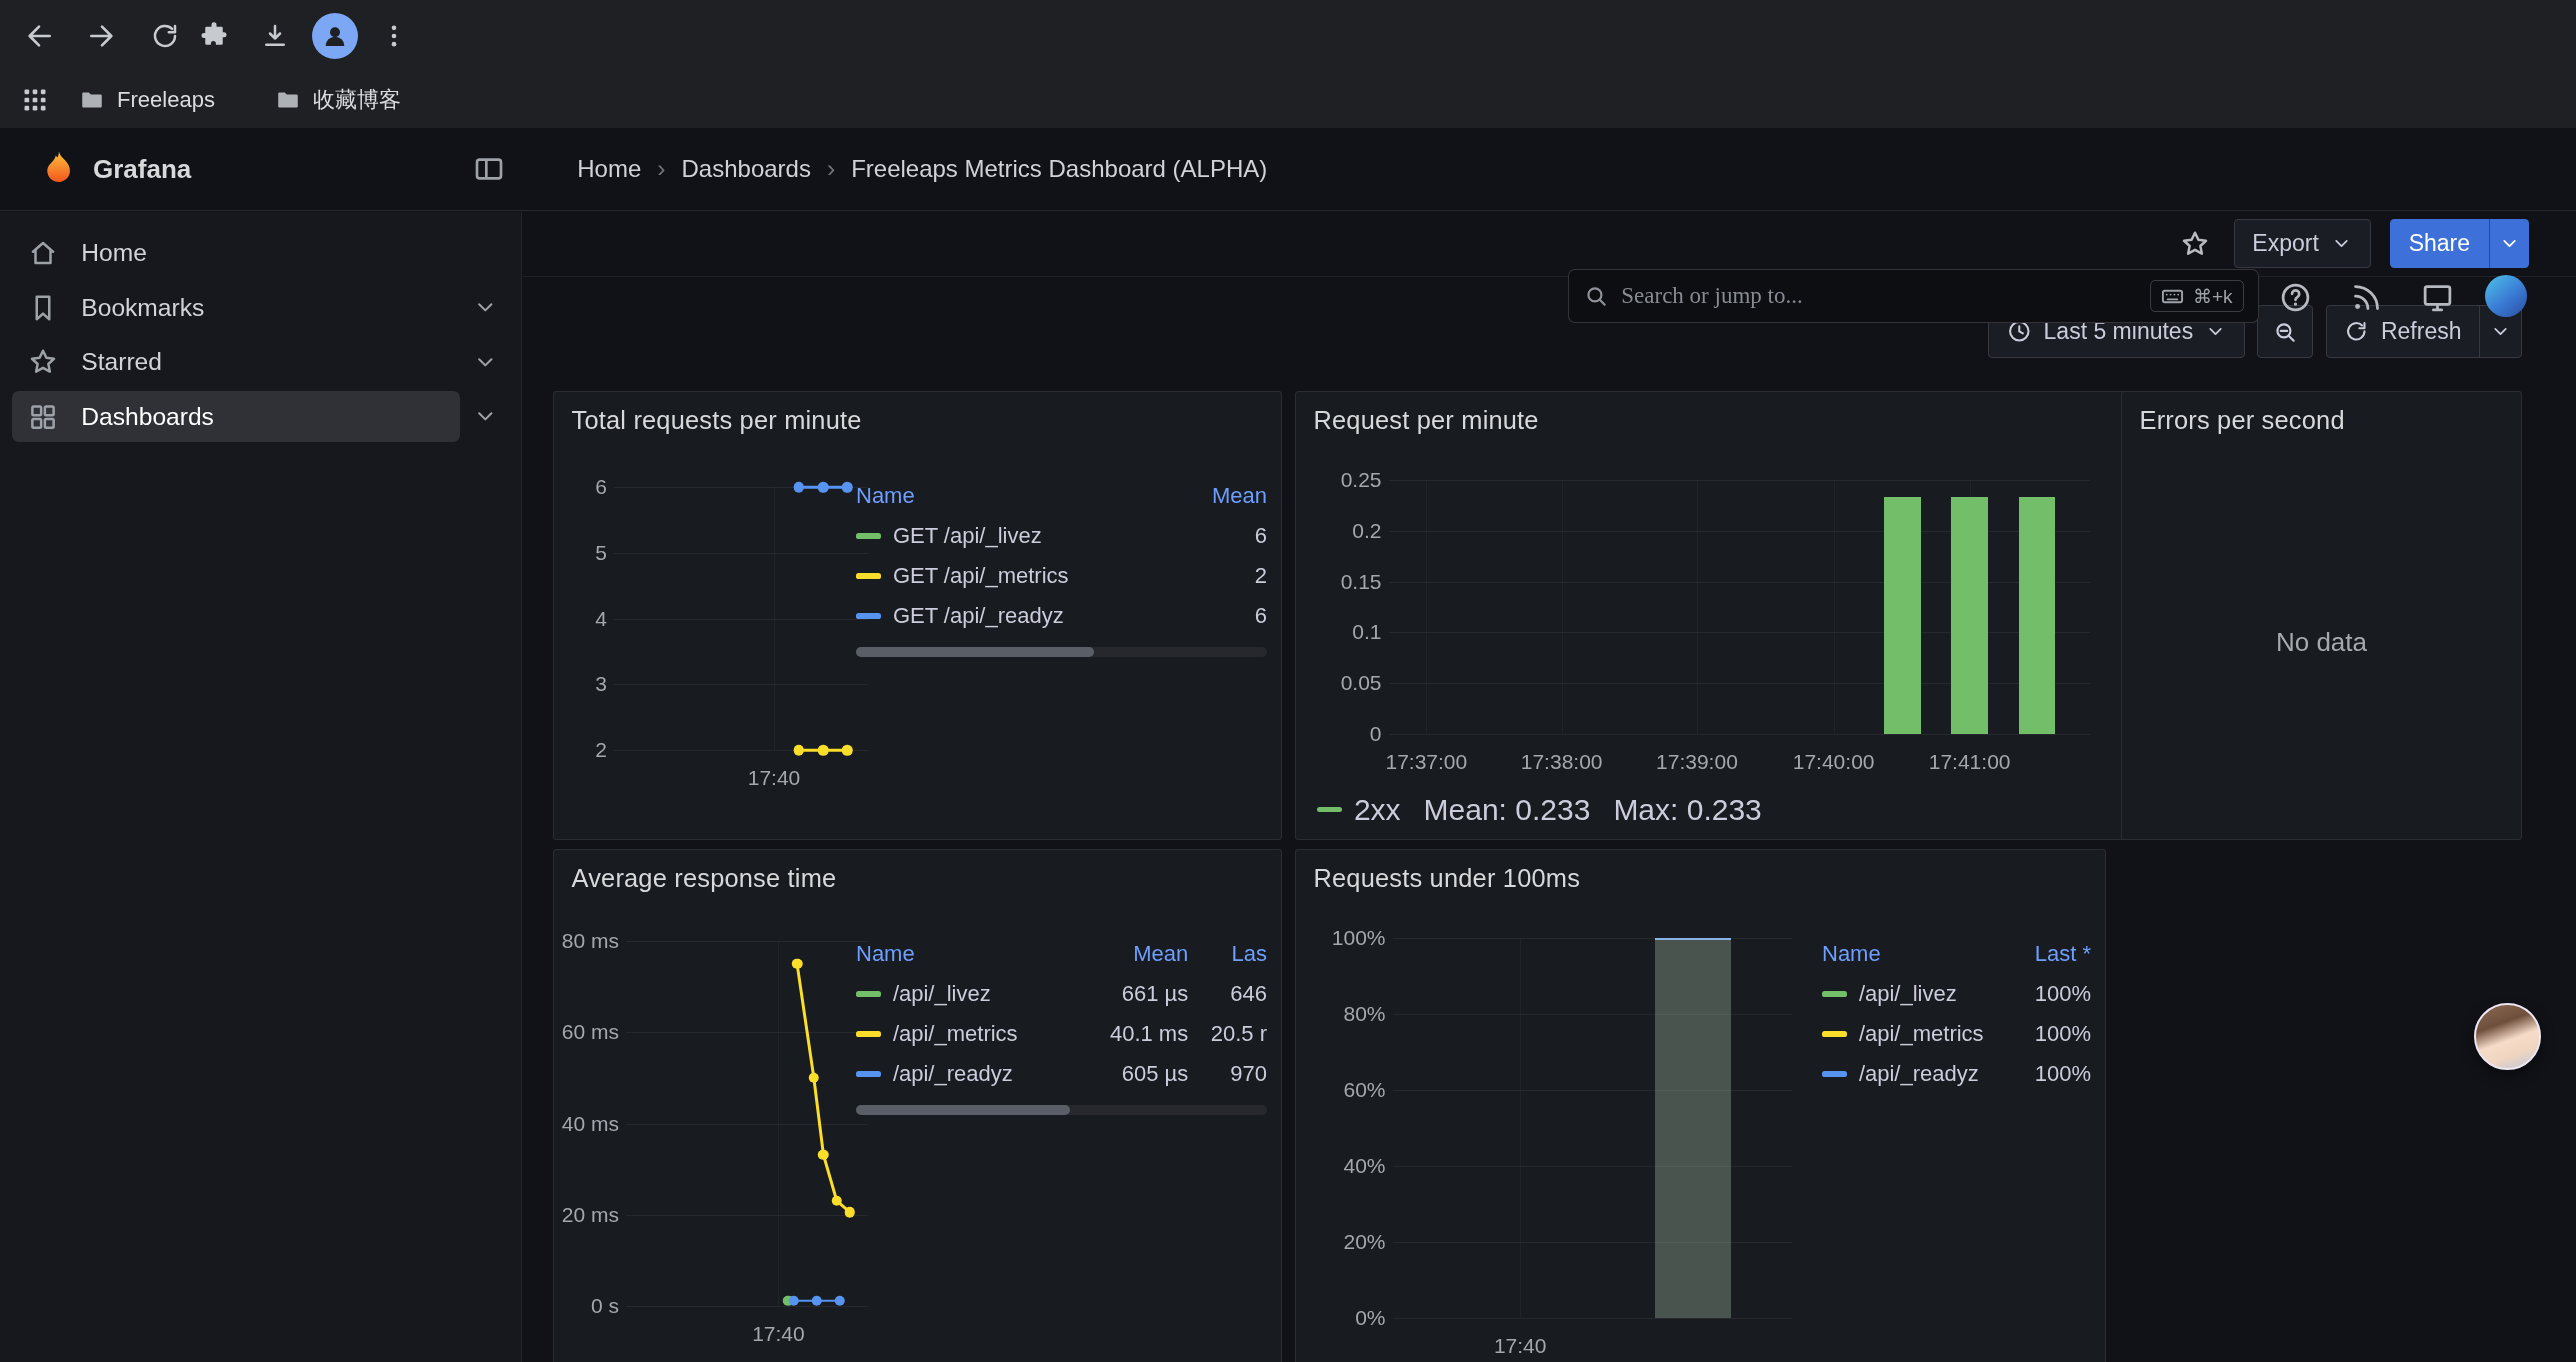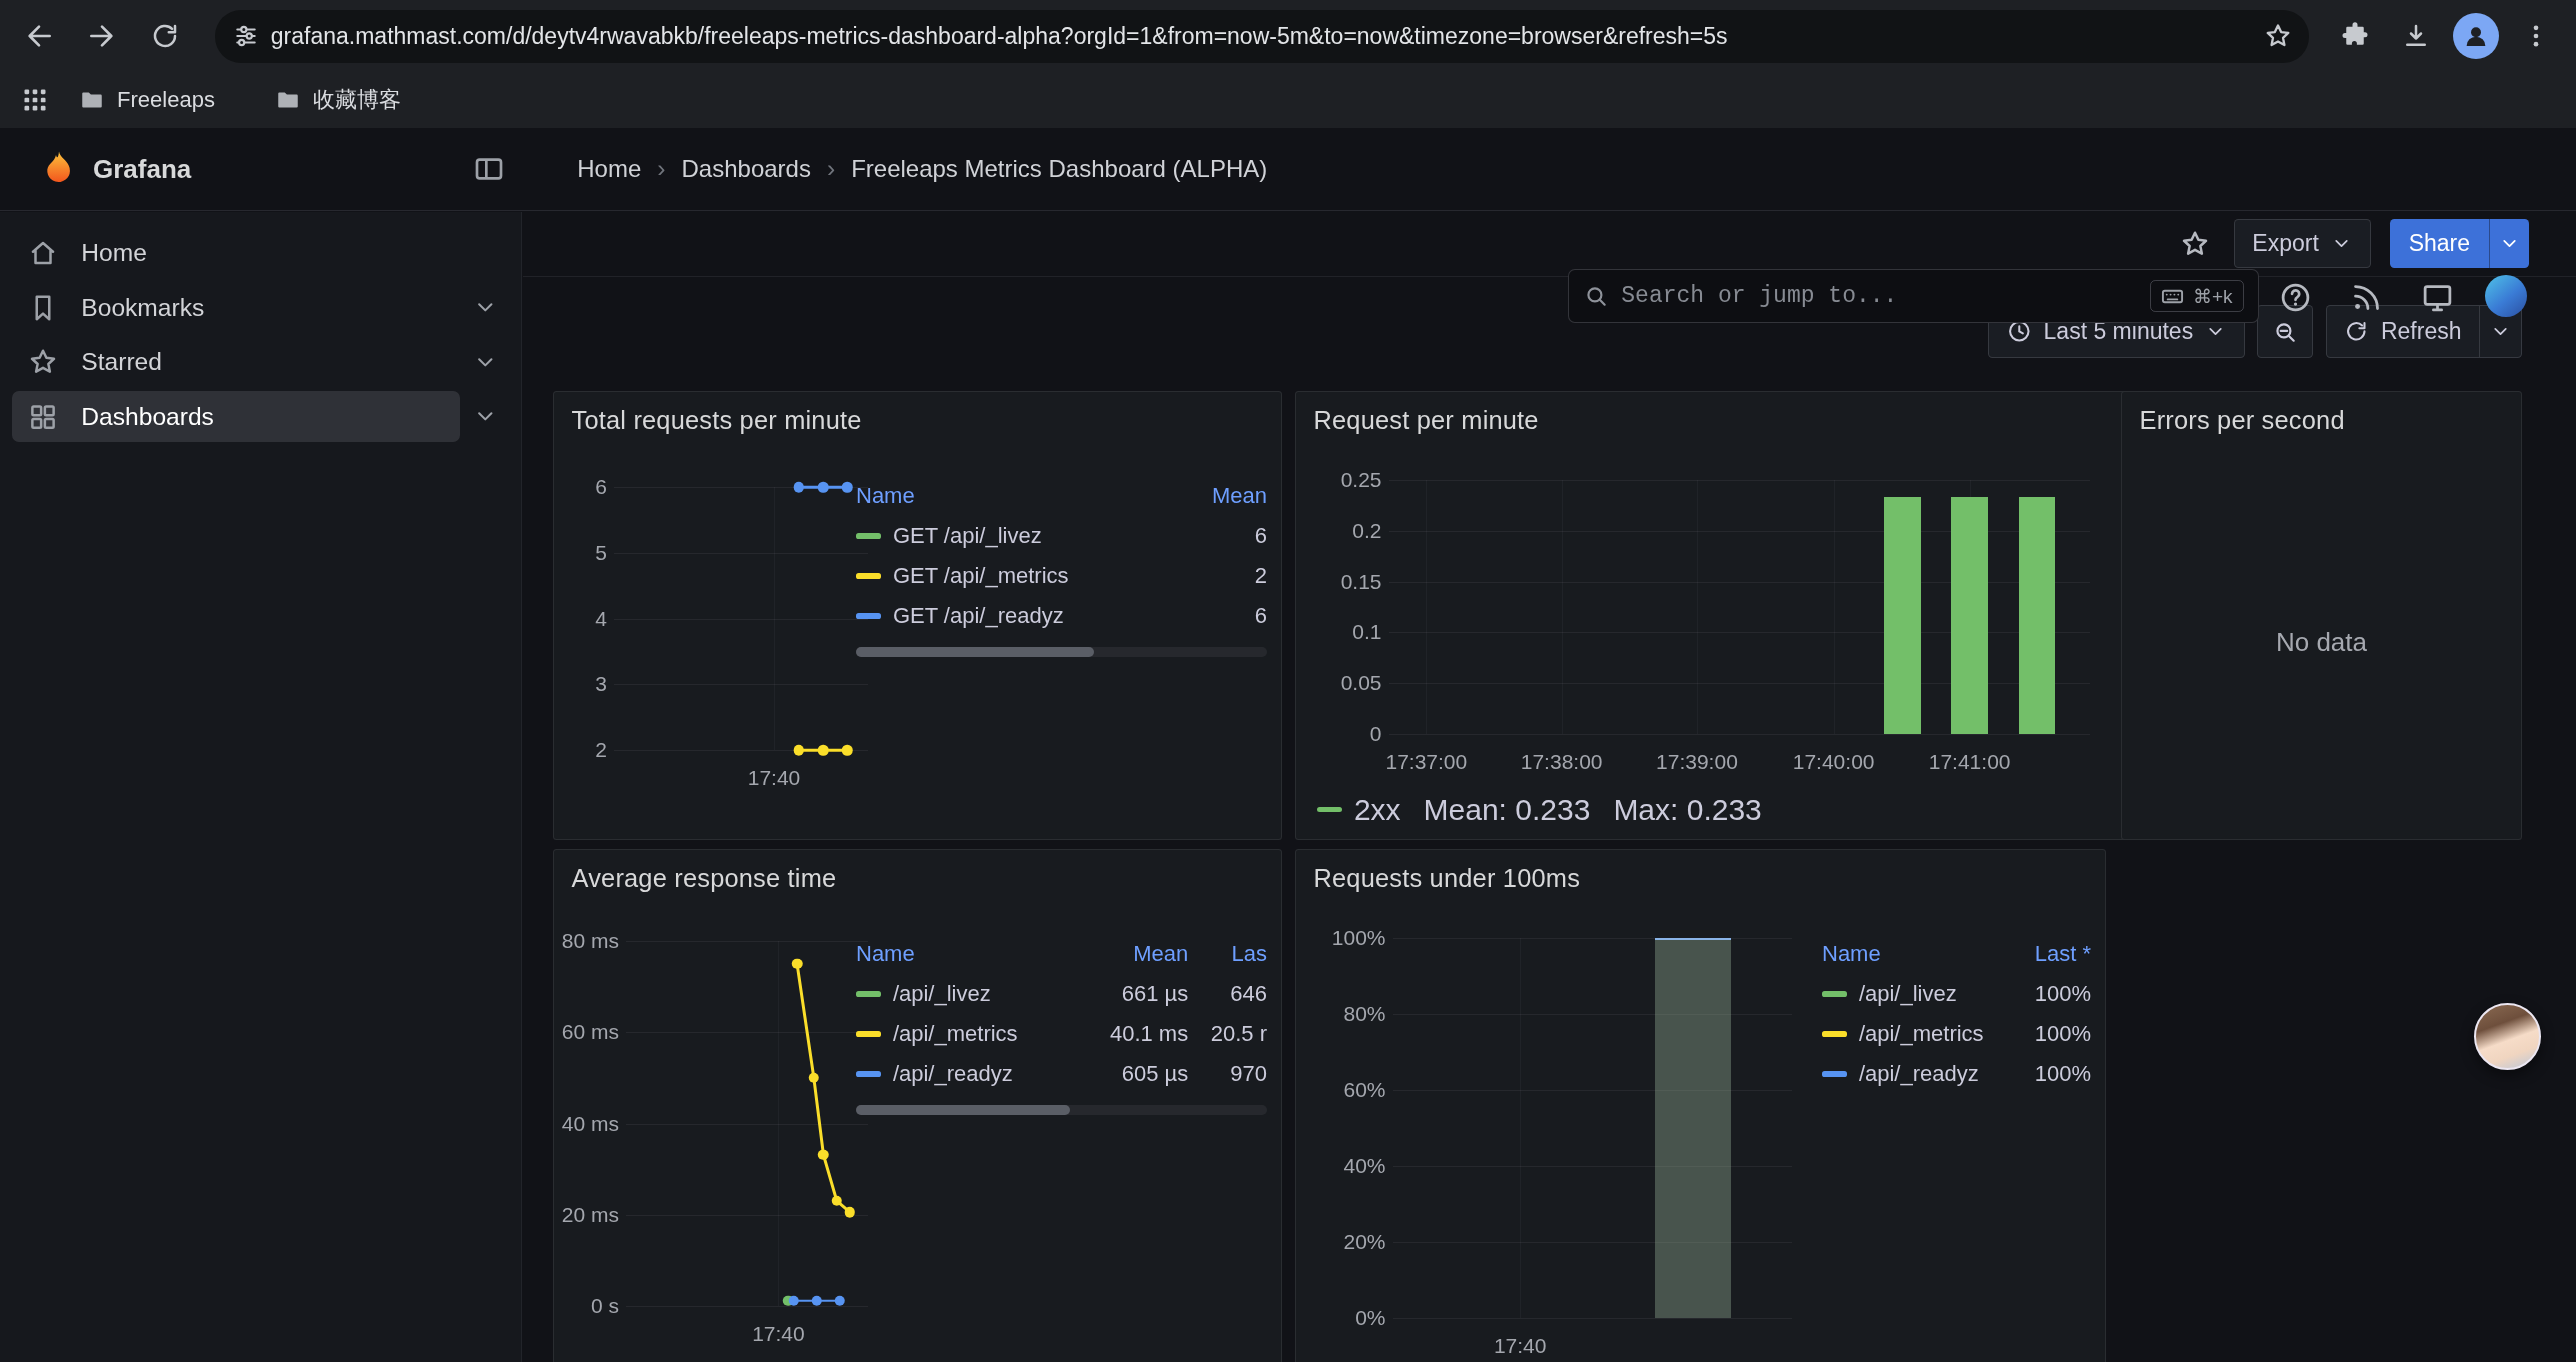--- a/index.html
+++ b/index.html
@@ -15,21 +15,21 @@
   .chrome-avatar{width:46px;height:46px;border-radius:50%;background:#7ca7f4;display:flex;align-items:center;justify-content:center;color:#1e2024}
   .chrome-bookmarks{position:absolute;left:0;top:72px;width:100%;height:56px;background:#1e2024;display:flex;align-items:center;padding-left:14px;gap:8.8px;z-index:10}
   .bm{display:flex;align-items:center;gap:12.3px;color:#dadce0;font-size:22px;padding:5.3px 14px;border-radius:7px}
   .bm .ic{color:#aeb1b6}
   
   .gf-top{position:absolute;left:0;top:128px;width:100%;height:83px;border-bottom:0.9px solid rgba(204,204,220,.12);display:flex;align-items:center;background:#111217;z-index:5}
   .brand{font-size:26px;font-weight:600;color:#d8d9da;margin-left:14px}
   .crumbs{display:flex;align-items:center;gap:16px;font-size:24px;color:#d0d2d7;margin-left:72px;white-space:nowrap}
   .crumb-sep{color:#70747c;font-size:24.6px}
   .gf-search{position:absolute;left:1568px;top:141px;width:691px;height:54px;background:#0d0e12;border:0.9px solid rgba(204,204,220,.2);border-radius:7px;display:flex;align-items:center;padding:0 14px;gap:12.3px;color:#8e929a}
-  .gf-search input{flex:1;background:none;border:none;outline:none;color:#ccccdc;font-size:23px;font-family:Liberation Mono, monospace}
+  .gf-search input{flex:1;background:none;border:none;outline:none;color:#ccccdc;font-size:23px;font-family:Liberation Serif, serif}
   .gf-search input::placeholder{color:#878b93;opacity:1}
   .kbd{display:flex;align-items:center;gap:8.8px;border:0.9px solid rgba(204,204,220,.25);border-radius:5.3px;padding:3.5px 10.5px;color:#9da1a8;font-size:19px;white-space:nowrap}
   .topicon{position:absolute;width:37px;height:37px;color:#b6b9c0;display:flex;align-items:center;justify-content:center}
   .gf-avatar{position:absolute;left:2485px;top:147px;width:42px;height:42px;border-radius:50%;background:linear-gradient(140deg,#4fc3e8 0%,#3a7bd5 55%,#2b4fa0 100%)}
   
   .sub{position:absolute;left:523px;top:211px;right:0;height:66px;border-bottom:0.9px solid rgba(204,204,220,.09);display:flex;align-items:center;justify-content:flex-end;gap:19px;padding-right:47px;z-index:4}
   .gbtn{display:flex;align-items:center;gap:12.3px;height:49px;padding:0 17.5px;background:#1a1d23;border:0.9px solid rgba(204,204,220,.16);border-radius:4.4px;color:#ccccdc;font-size:23px;white-space:nowrap}
   .share{display:flex;align-items:center;height:49px;padding:0 19px;background:#3d71d9;border-radius:4.4px 0 0 4.4px;color:#fff;font-size:23px;font-weight:500}
   .share-chev{width:40px;height:49px;background:#3d71d9;border-left:0.9px solid rgba(17,18,23,.4);border-radius:0 4.4px 4.4px 0;display:flex;align-items:center;justify-content:center;color:#fff}
   .iconbtn-plain{width:39px;height:39px;color:#b6b9c0;display:flex;align-items:center;justify-content:center}
@@ -202,33 +202,20 @@
     <div class="tbtn" style="margin-left:14px">
         <svg class="ic" width="32" height="32" viewBox="0 0 36 36">
           <use href="#i-fwd"></use>
         </svg>
       </div>
     <div class="tbtn" style="margin-left:14px">
         <svg class="ic" width="30" height="30" viewBox="0 0 34 34">
           <use href="#i-reload"></use>
         </svg>
       </div>
-    <div class="omnibox">
-      <span style="color:#c7cacf">
-          <svg class="ic" width="26" height="26" viewBox="0 0 30 30">
-            <use href="#i-tune"></use>
-          </svg>
-        </span>
-      <input readonly="" value="grafana.mathmast.com/d/deytv4rwavabkb/freeleaps-metrics-dashboard-alpha?orgId=1&amp;from=now-5m&amp;to=now&amp;timezone=browser&amp;refresh=5s" style="">
-      <span style="color:#c7cacf">
-          <svg class="ic" width="28" height="28" viewBox="0 0 32 32">
-            <use href="#i-star"></use>
-          </svg>
-        </span>
-    </div>
     <div class="chrome-right">
       <div class="tbtn">
           <svg class="ic" width="30" height="30" viewBox="0 0 34 34">
             <use href="#i-puzzle"></use>
           </svg>
         </div>
       <div class="tbtn">
           <svg class="ic" width="30" height="30" viewBox="0 0 34 34">
             <use href="#i-down"></use>
           </svg>

